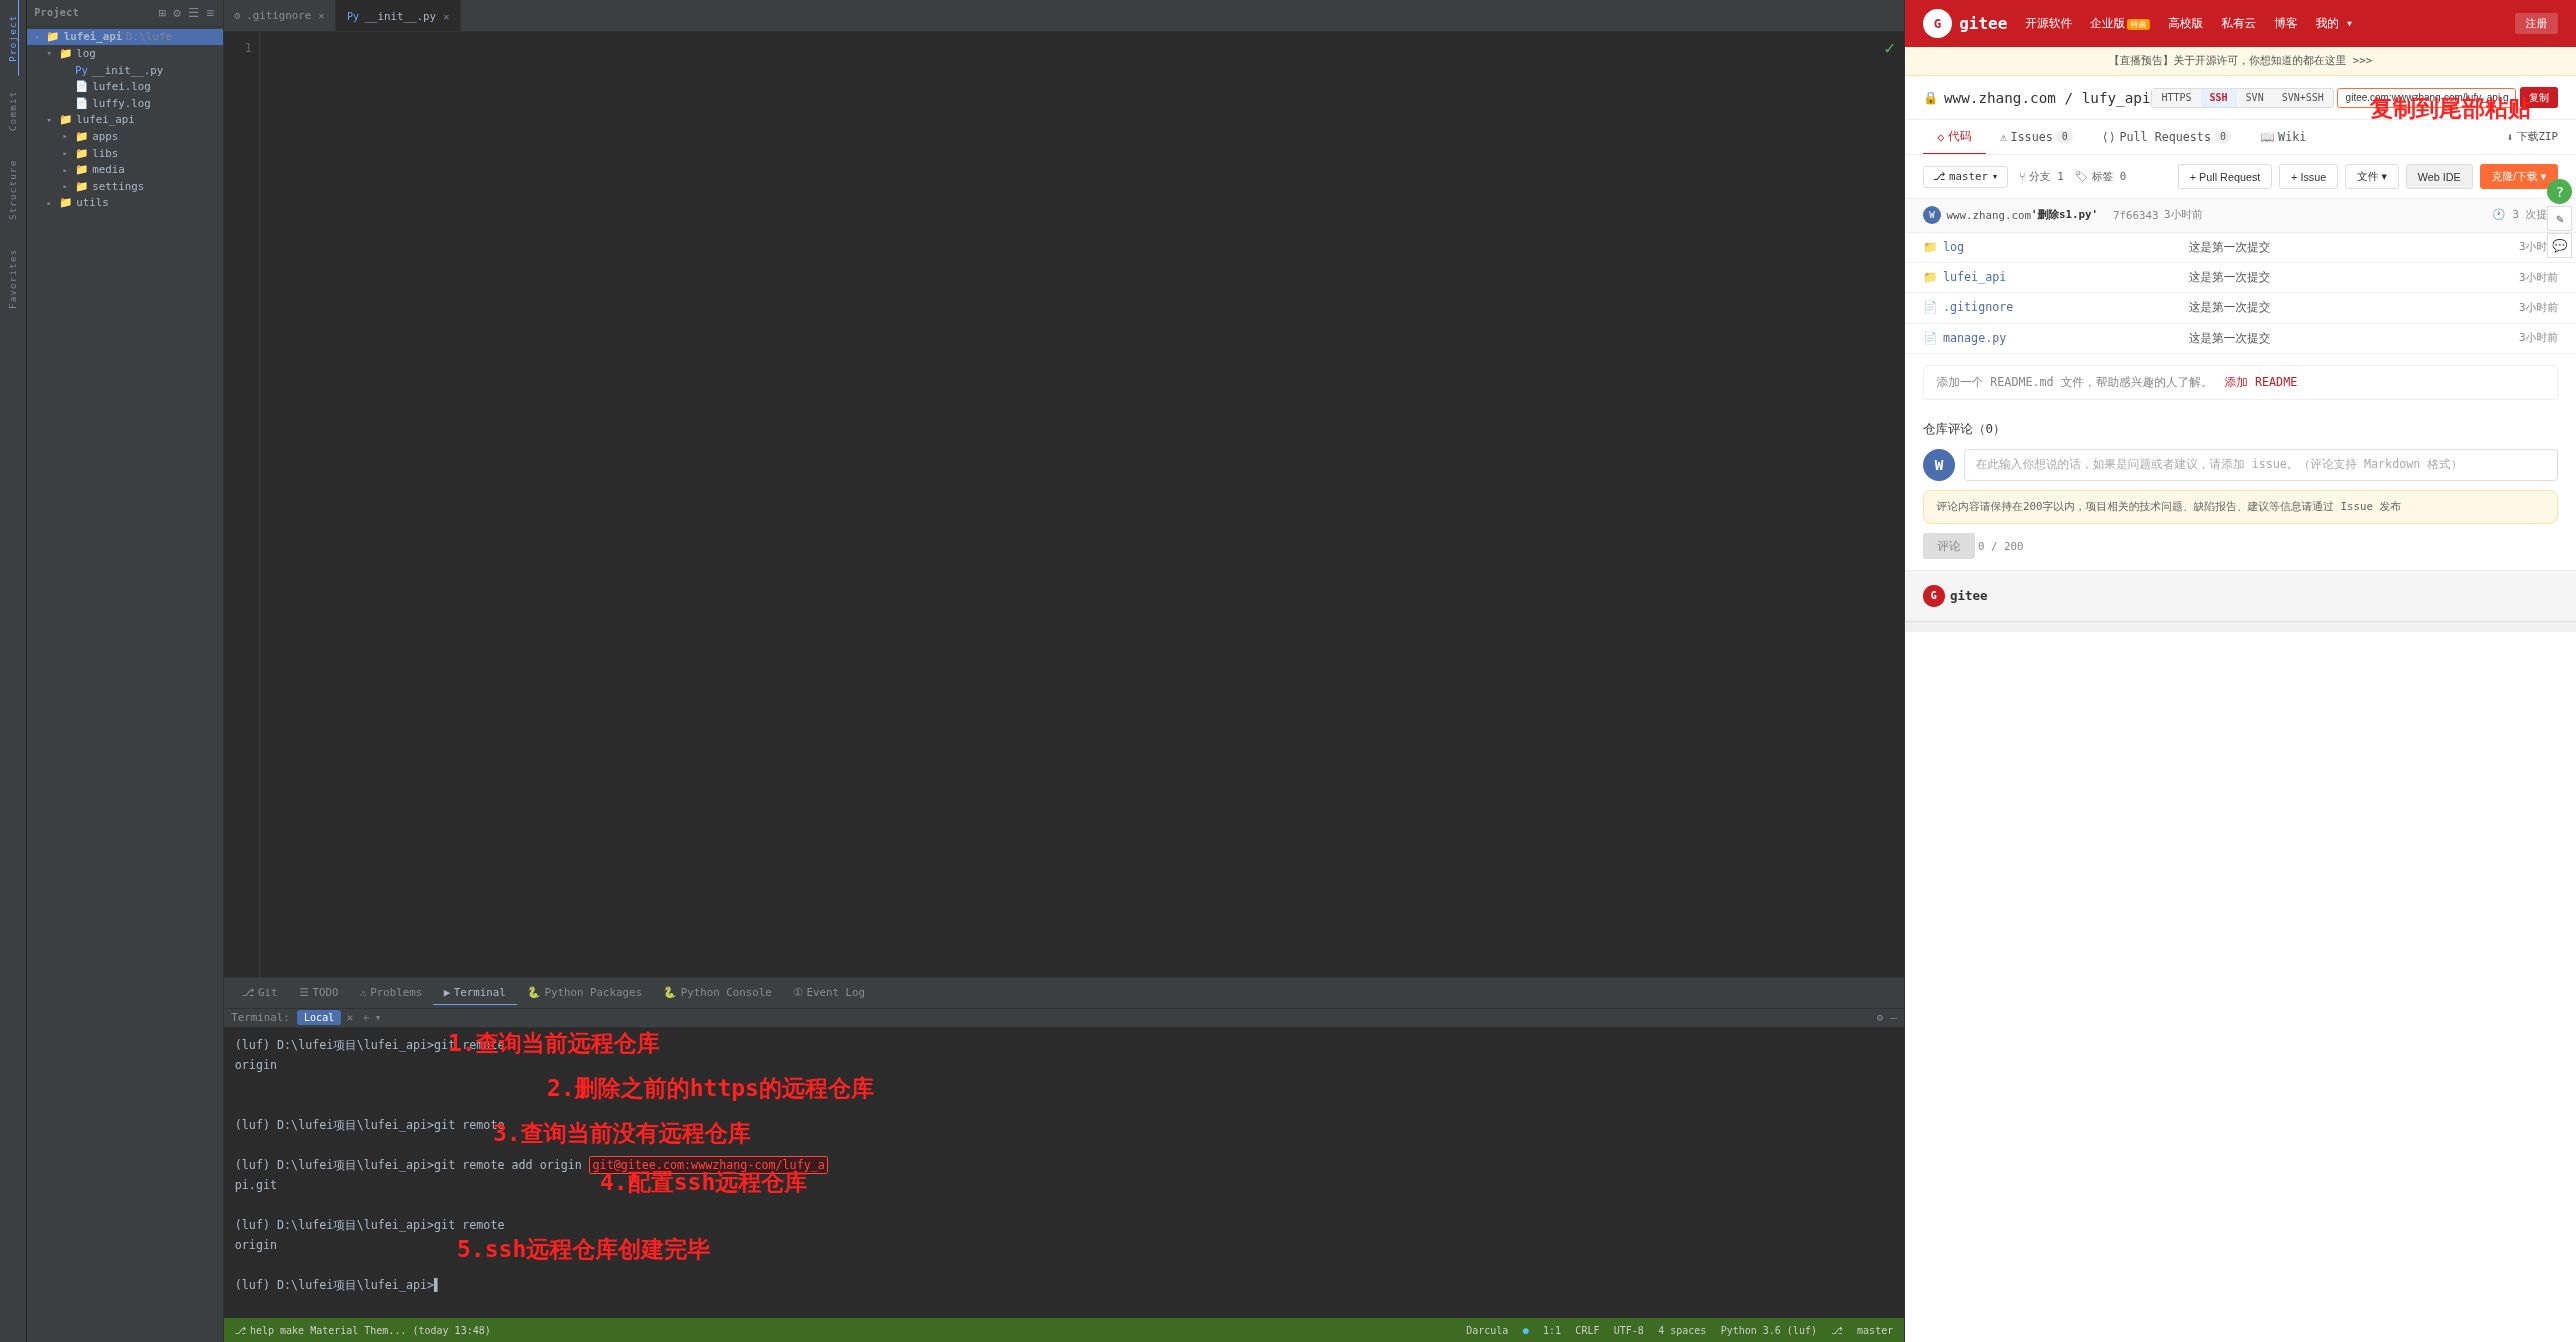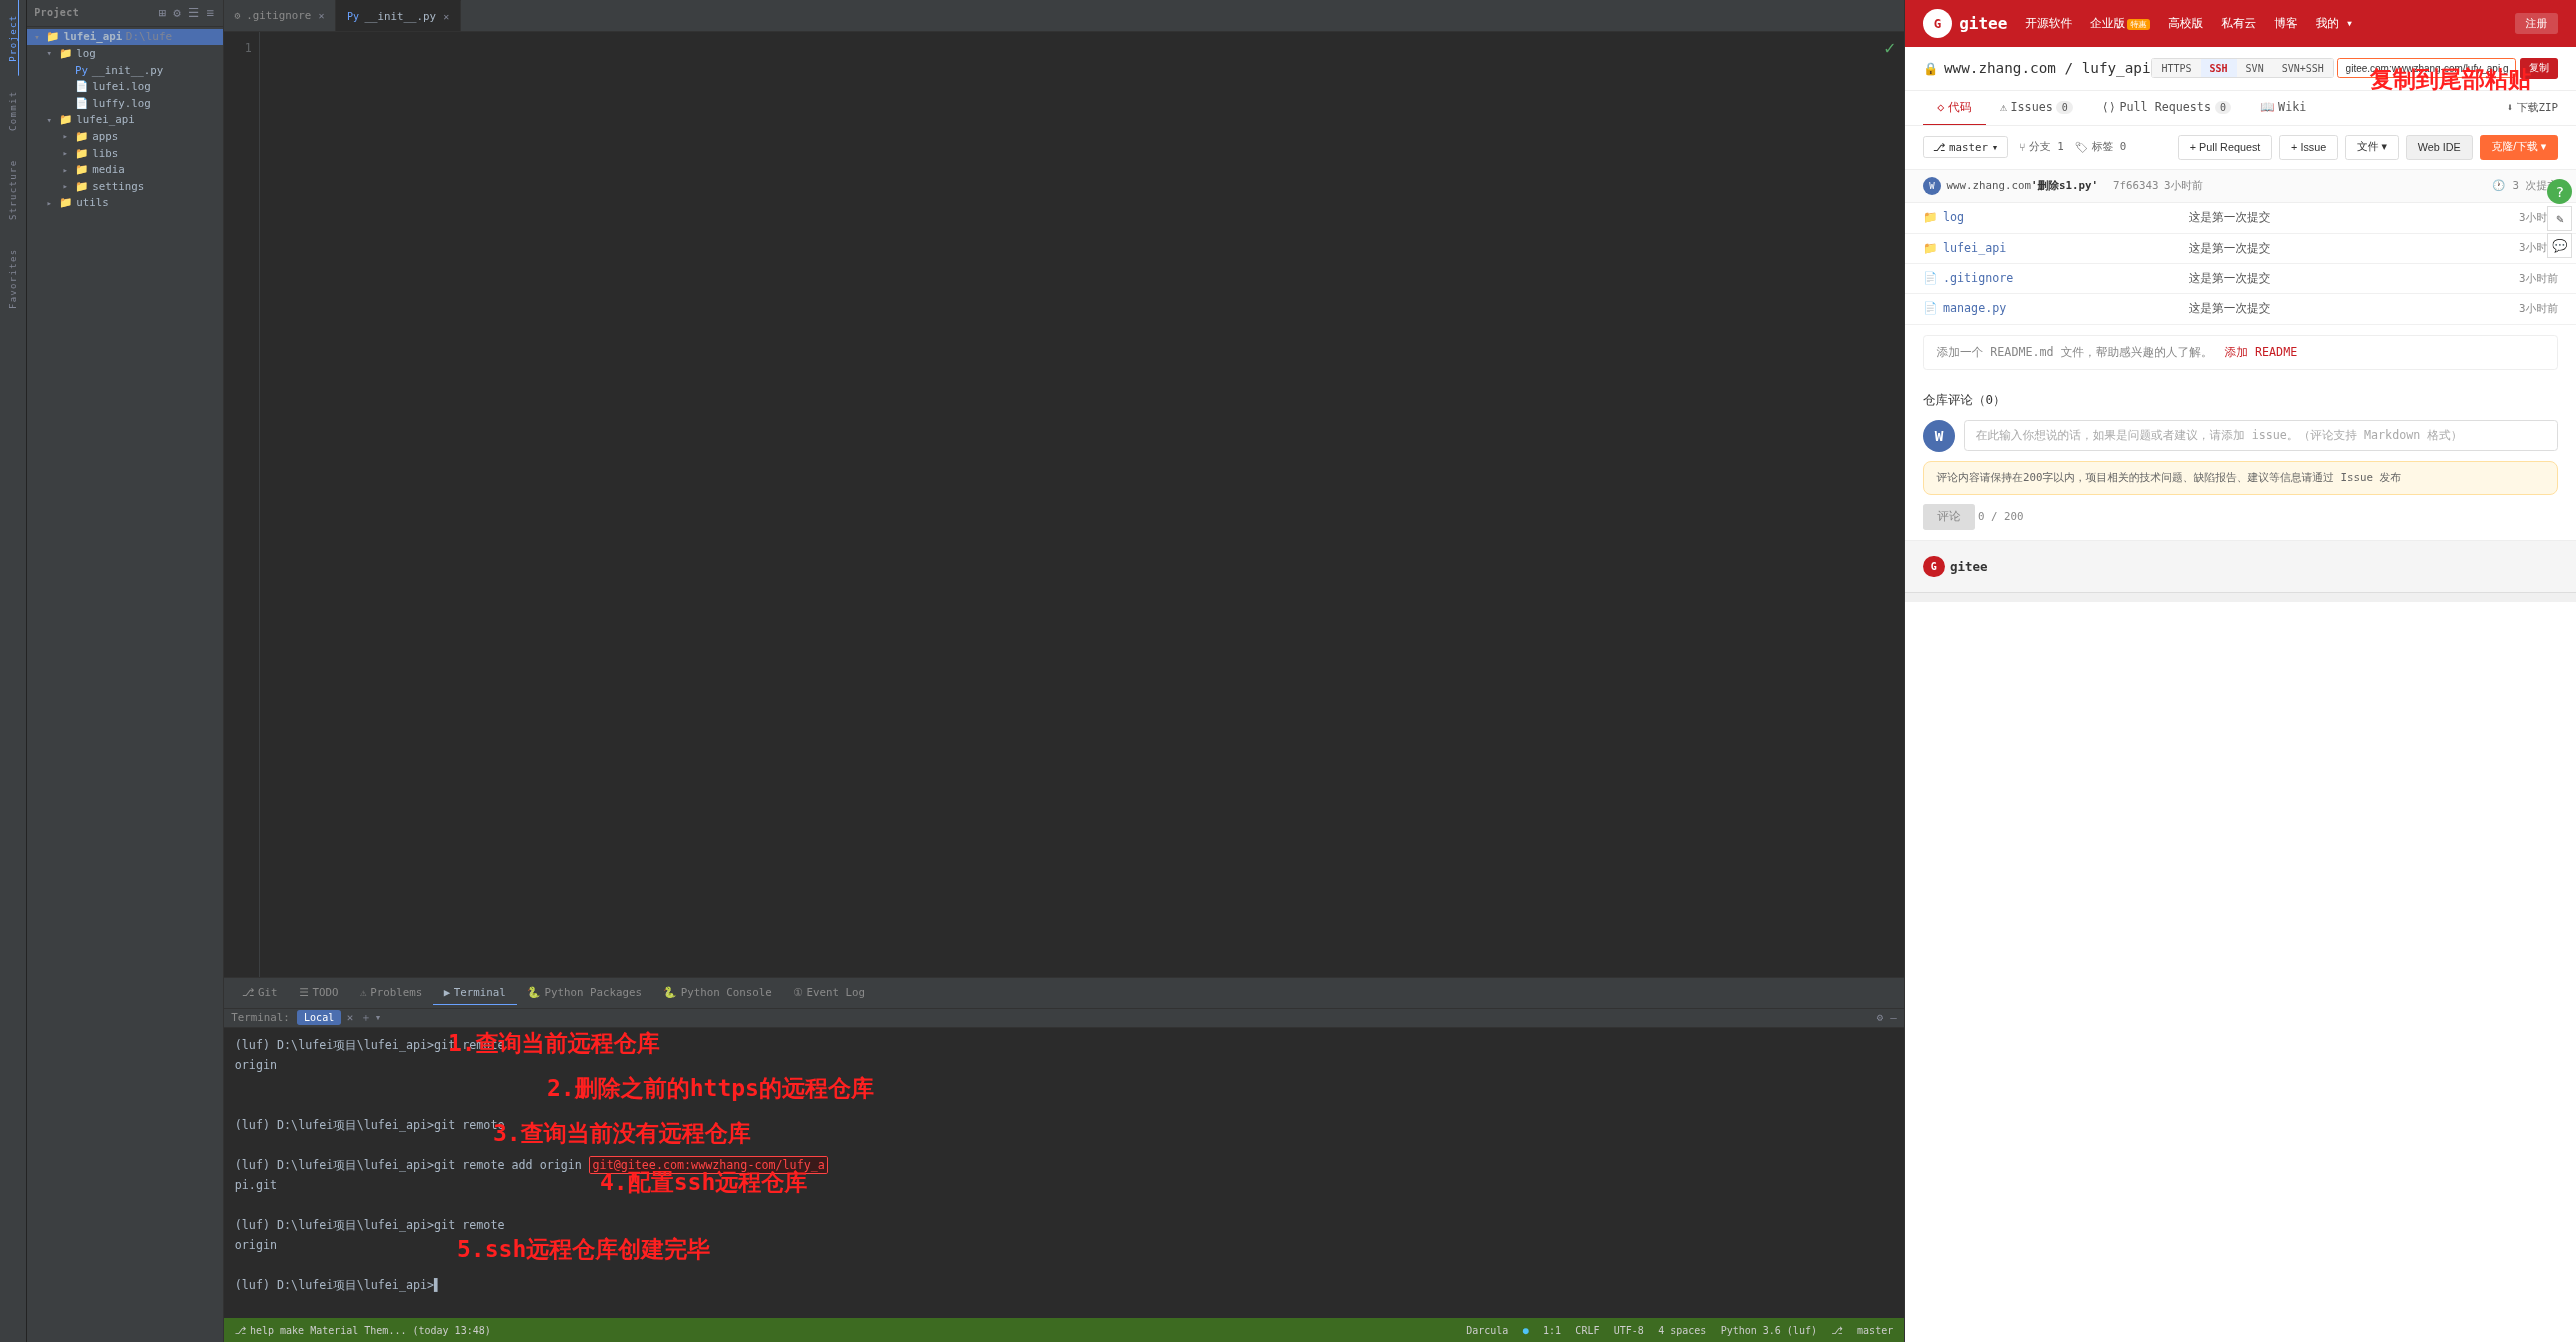--- a/index.html
+++ b/index.html
@@ -354,20 +354,23 @@
           <span class="gitee-nav-item">高校版</span>
           <span class="gitee-nav-item">私有云</span>
           <span class="gitee-nav-item">博客</span>
           <span class="gitee-nav-item">我的 ▾</span>
         </div>
         <div class="gitee-right">
           <button class="gitee-btn">注册</button>
         </div>
       </div>
 
+      <div class="gitee-notice">
+        <span>【直播预告】关于开源许可，你想知道的都在这里 &gt;&gt;&gt;</span>
+      </div>
 
       <div style="flex:1; overflow-y:auto;">
 
         <div class="gitee-repo-header">
           <div class="gitee-repo-title">
             <span class="gitee-lock">🔒</span>
             <span>www.zhang.com / lufy_api</span>
           </div>
           <div class="gitee-ssh-box">
             <div class="gitee-protocol-tabs">

